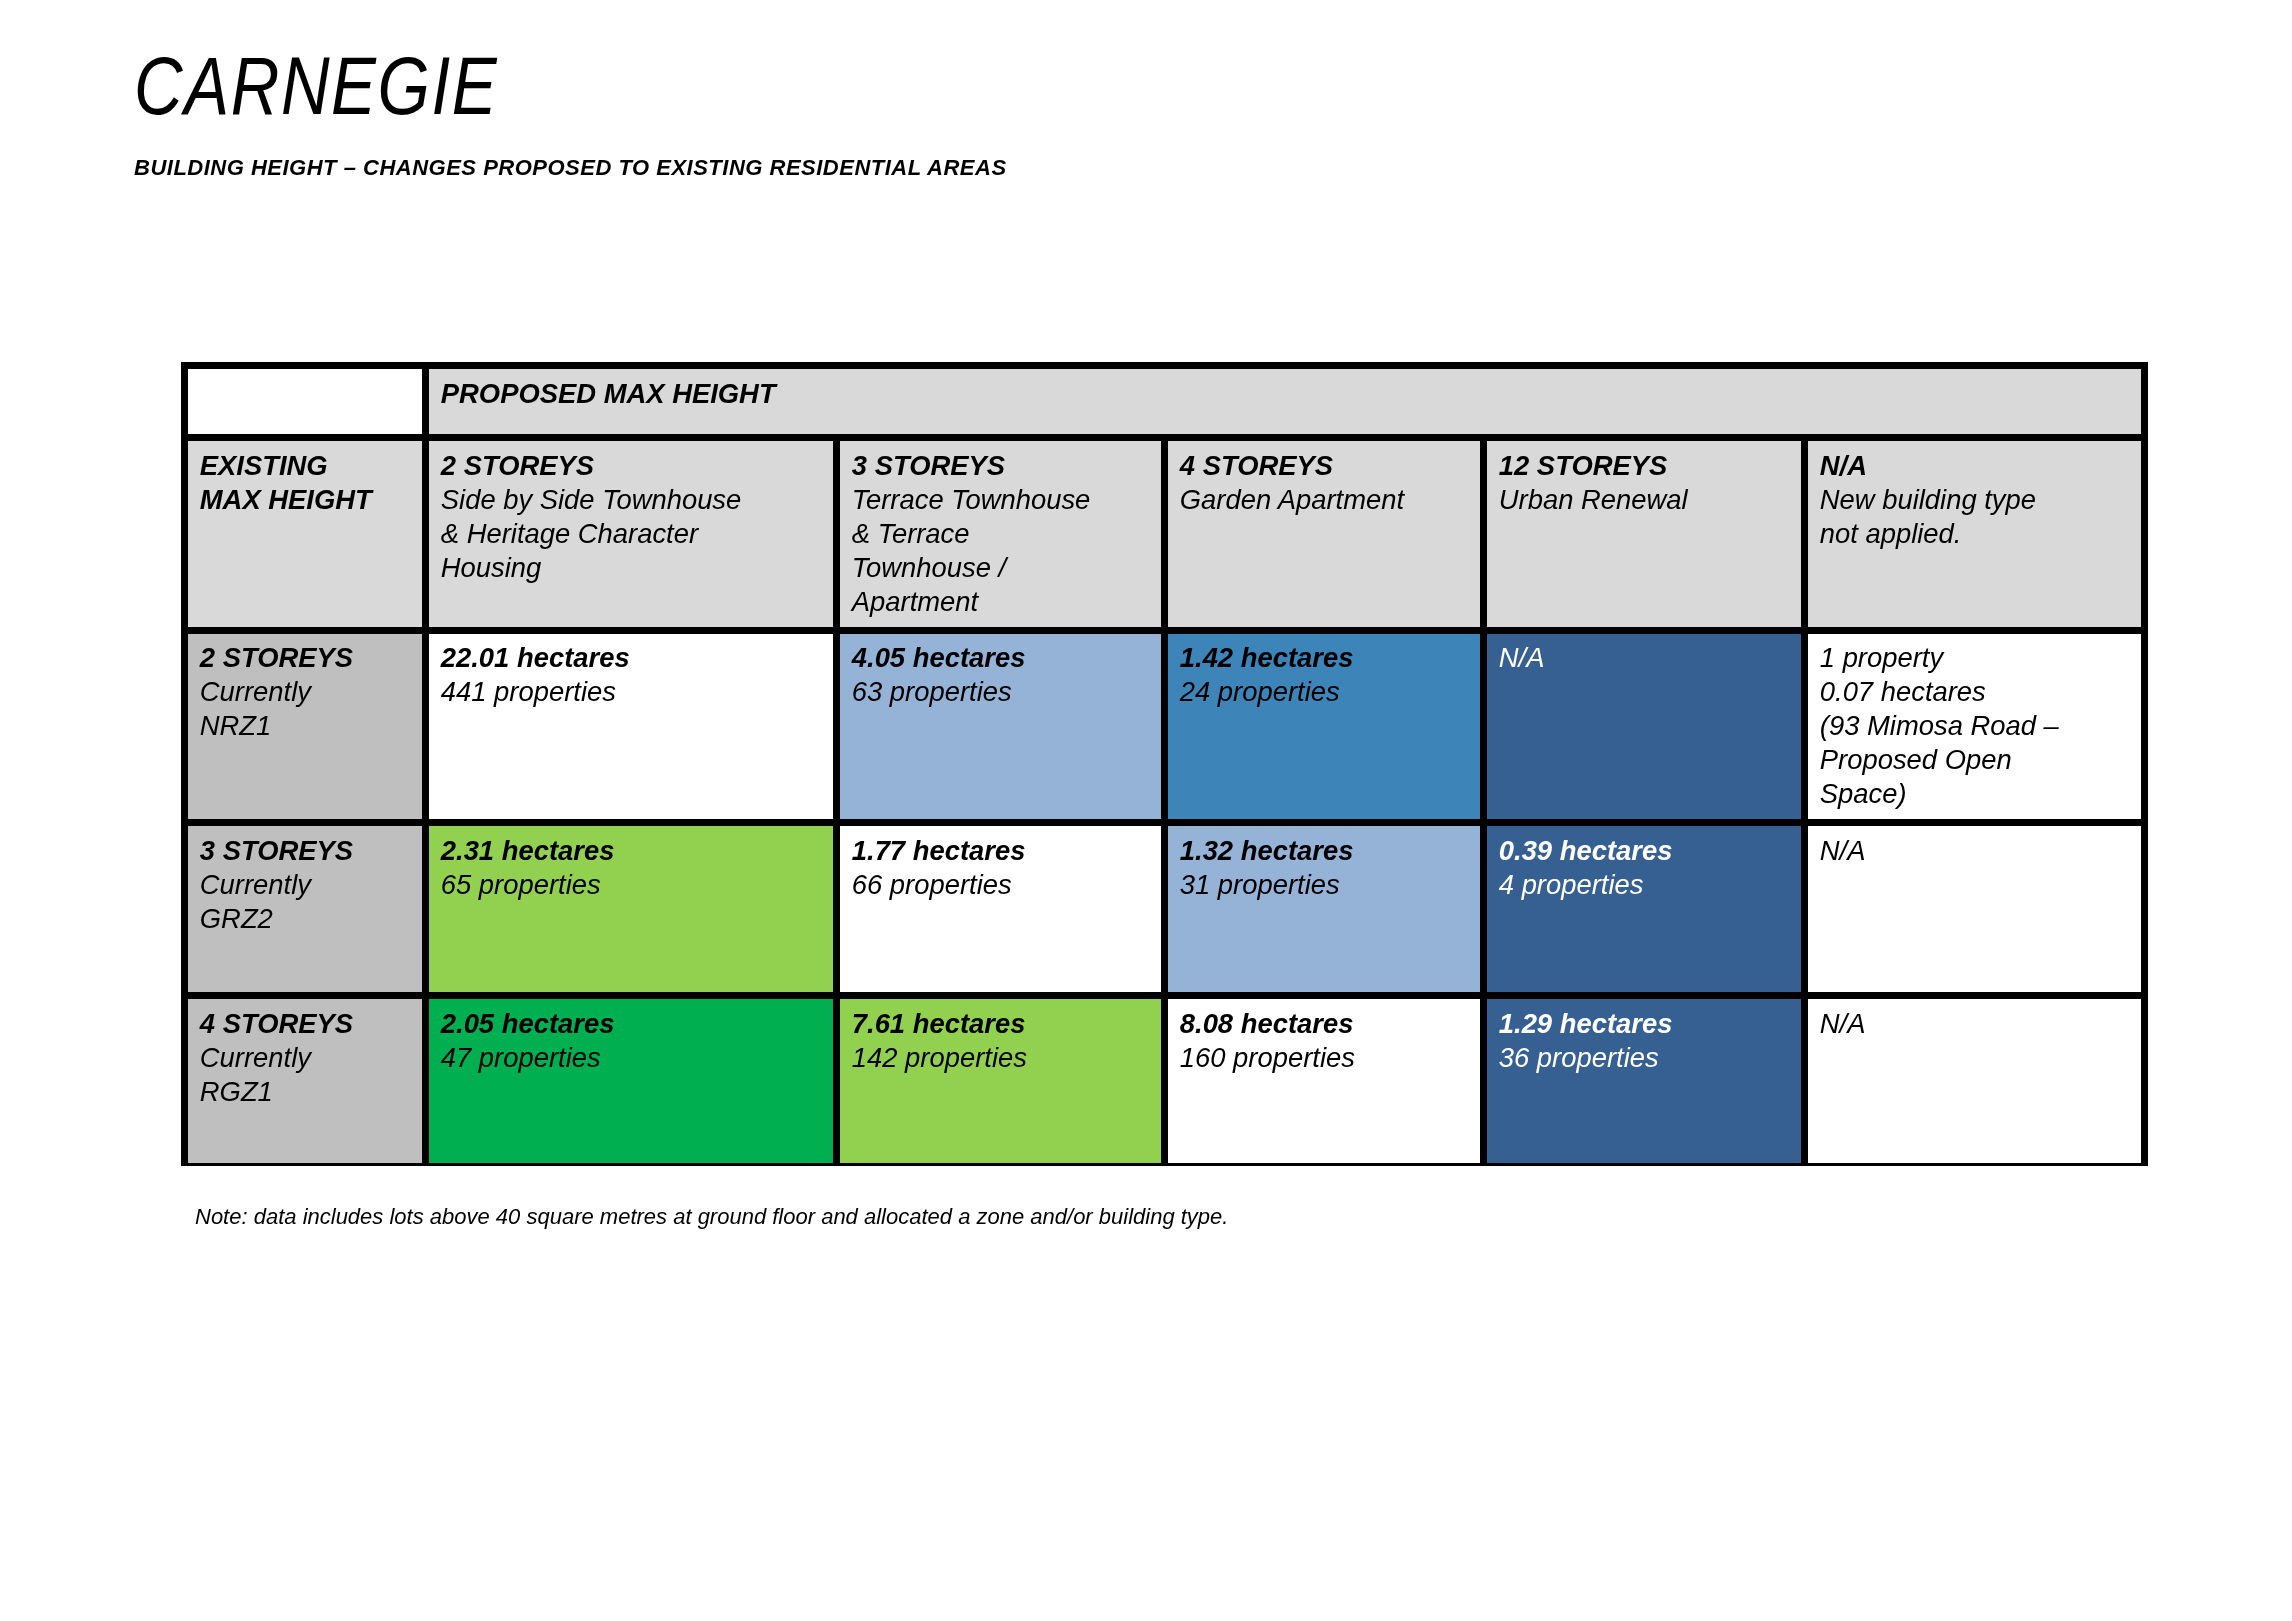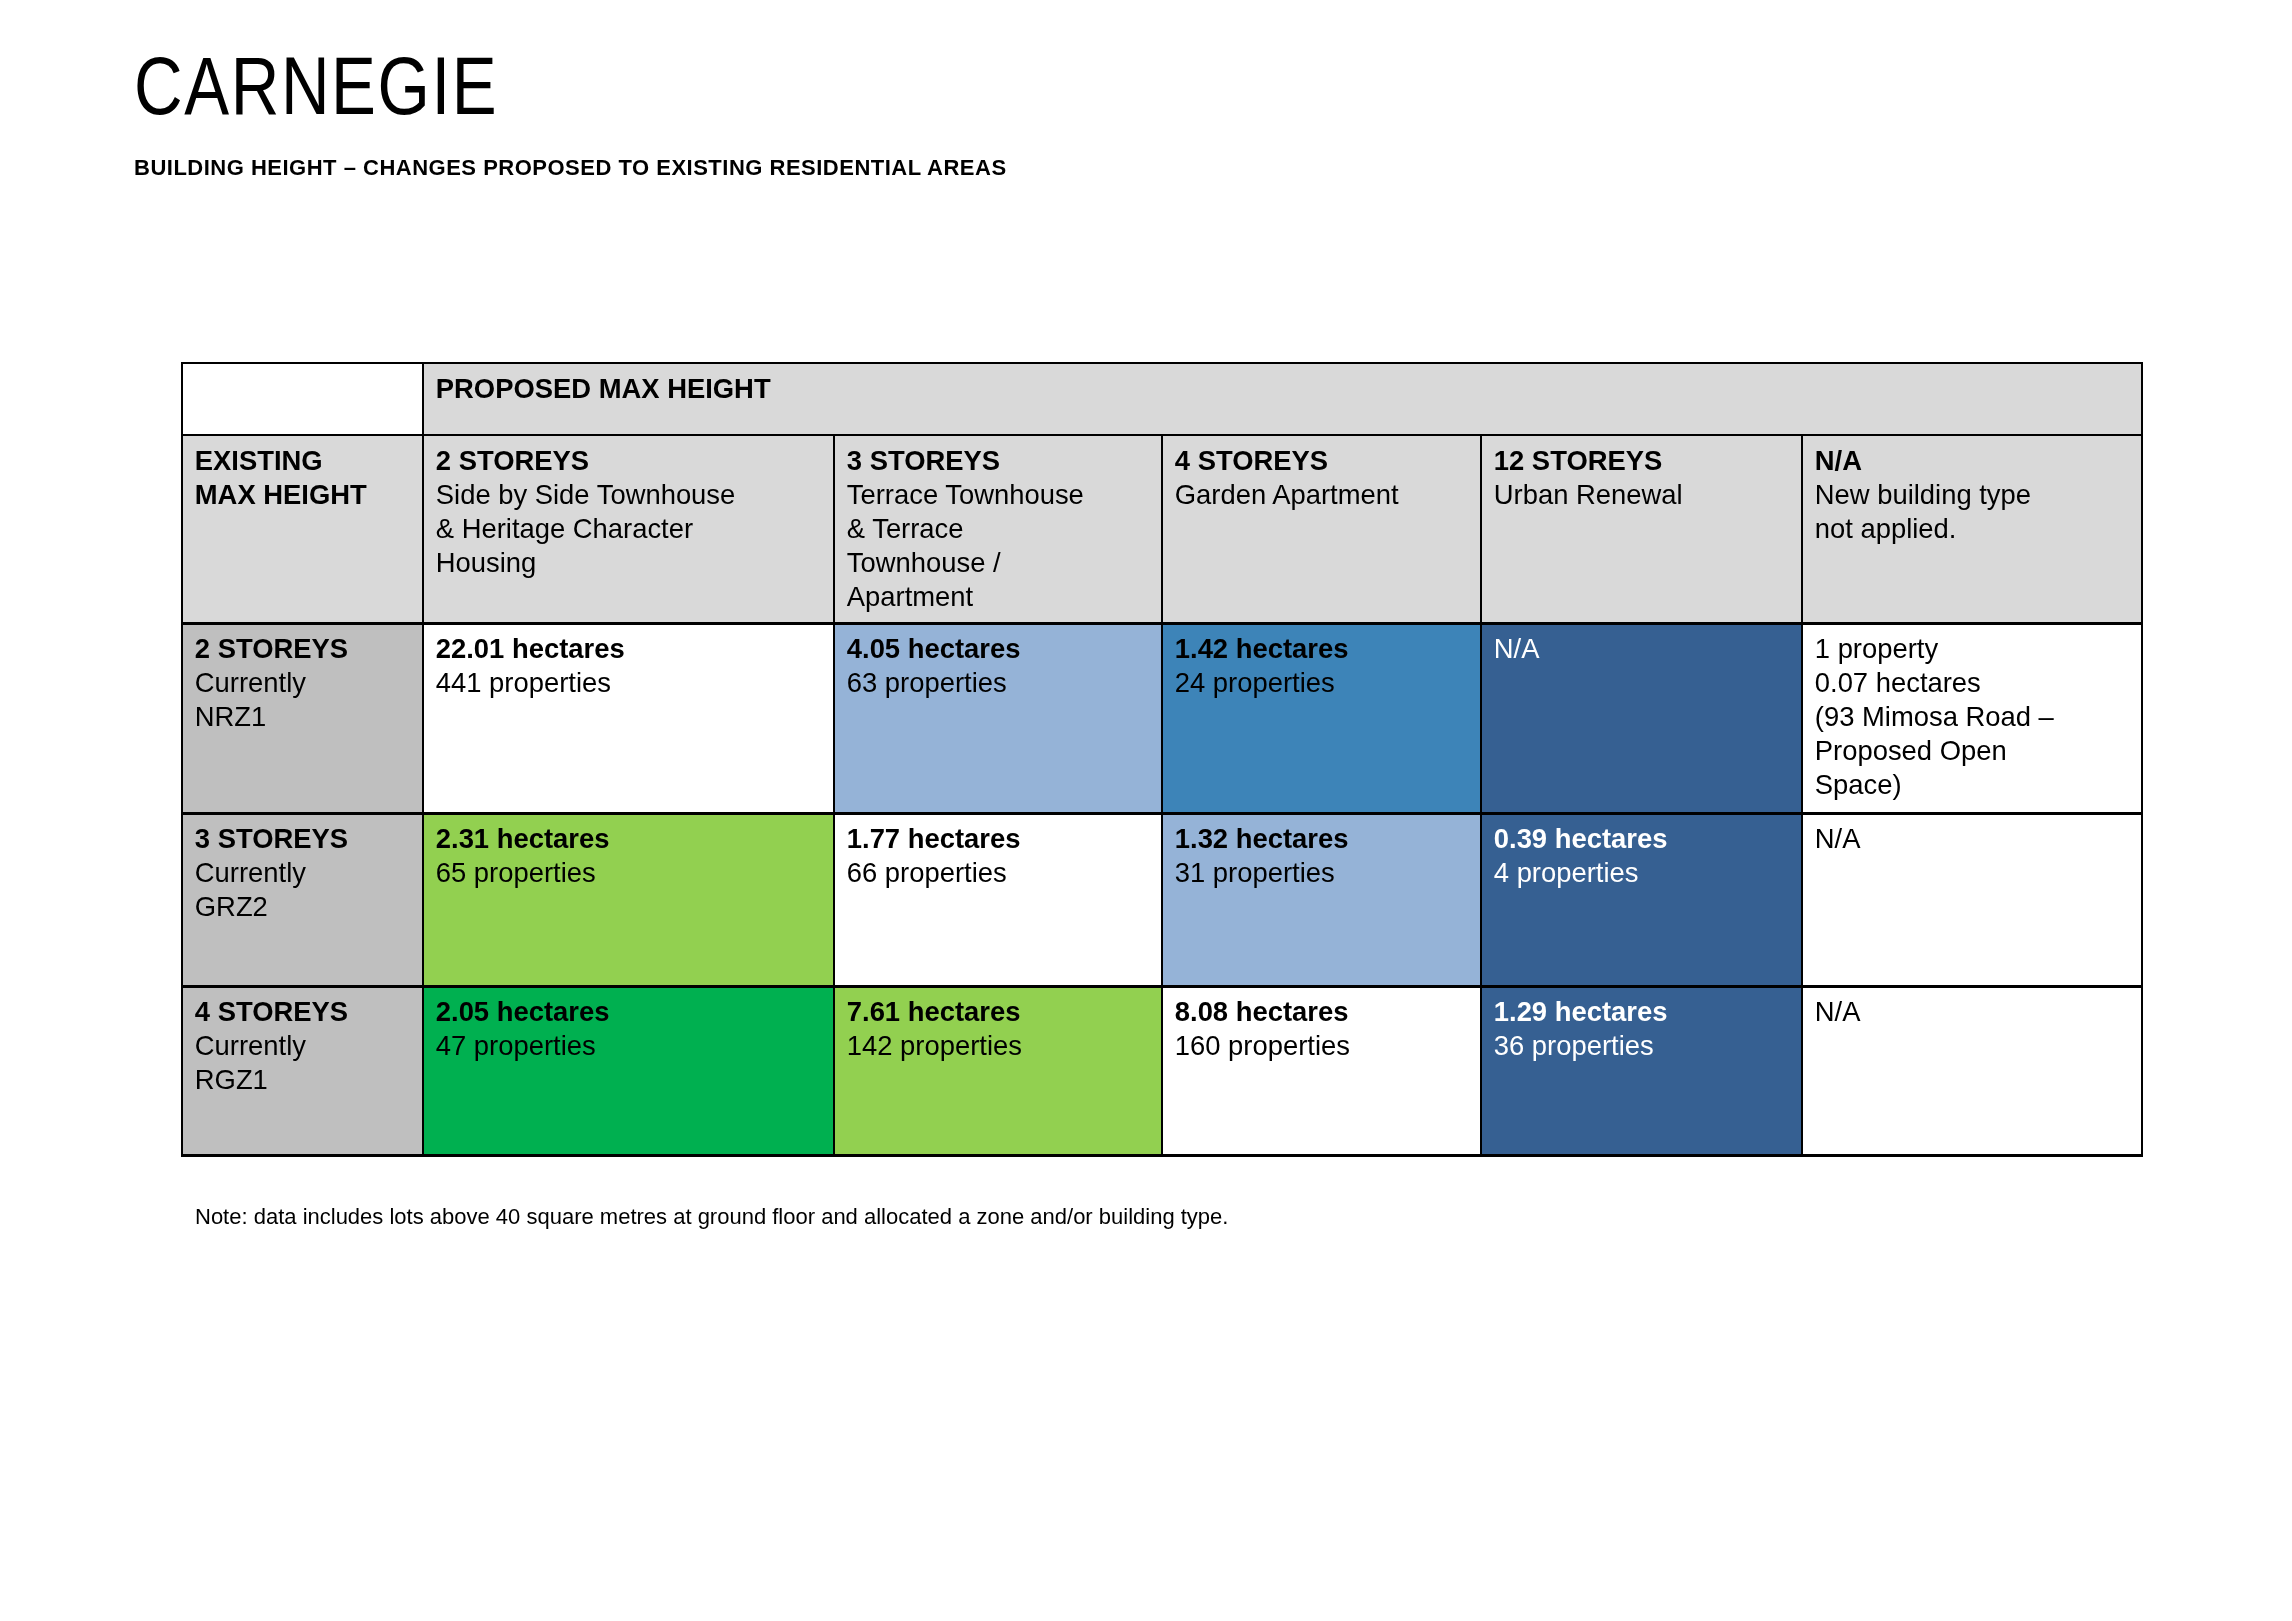--- a/index.html
+++ b/index.html
@@ -4,21 +4,21 @@
 <style>
   * { margin: 0; padding: 0; box-sizing: border-box; }
   html, body { background: #ffffff; }
   body {
     width: 2293px; height: 1621px;
     font-family: "Liberation Sans", sans-serif;
     color: #000;
     position: relative;
     overflow: hidden;
   }
-  .page { position: absolute; inset: 0; background: #fff; }
+  .page { position: absolute; inset: 0; background: #fff; font-style: italic; }
 
   .logo {
     position: absolute; left: 134px; top: 39px;
     font-size: 82px; font-weight: 400; letter-spacing: 2px;
     transform: scaleX(0.82); transform-origin: left top;
     white-space: nowrap;
   }
   .subtitle {
     position: absolute; left: 134px; top: 155px;
     font-size: 22px; font-weight: 700; letter-spacing: 0.5px;
@@ -27,21 +27,21 @@
 
   table.bh {
     position: absolute; left: 181px; top: 362px;
     width: 1960px;
     border-collapse: collapse; table-layout: fixed;
     font-size: 27.4px; line-height: 34px;
   }
   table.bh td {
     vertical-align: top;
     padding: 7.8px 11.8px;
-    border: 2px solid #000000;
+    border: 7px solid #000000;
     overflow: hidden;
   }
   td.corner { border: none; background: #fff; }
 
   td.proposed {
     background: var(--header-gray);
     font-weight: 700;
   }
   tr.colheads td {
     background: var(--header-gray);

